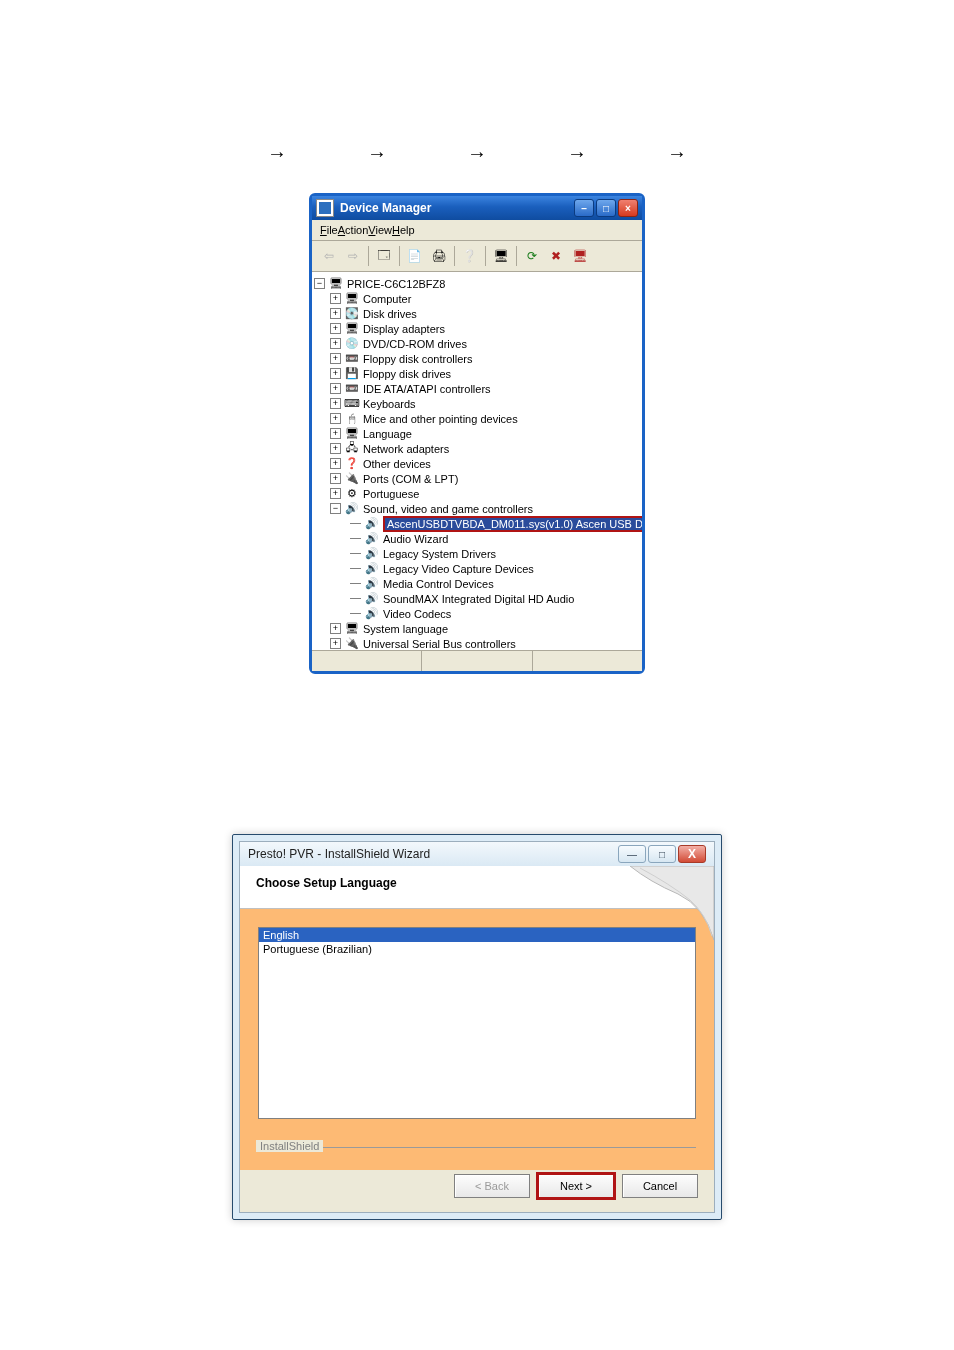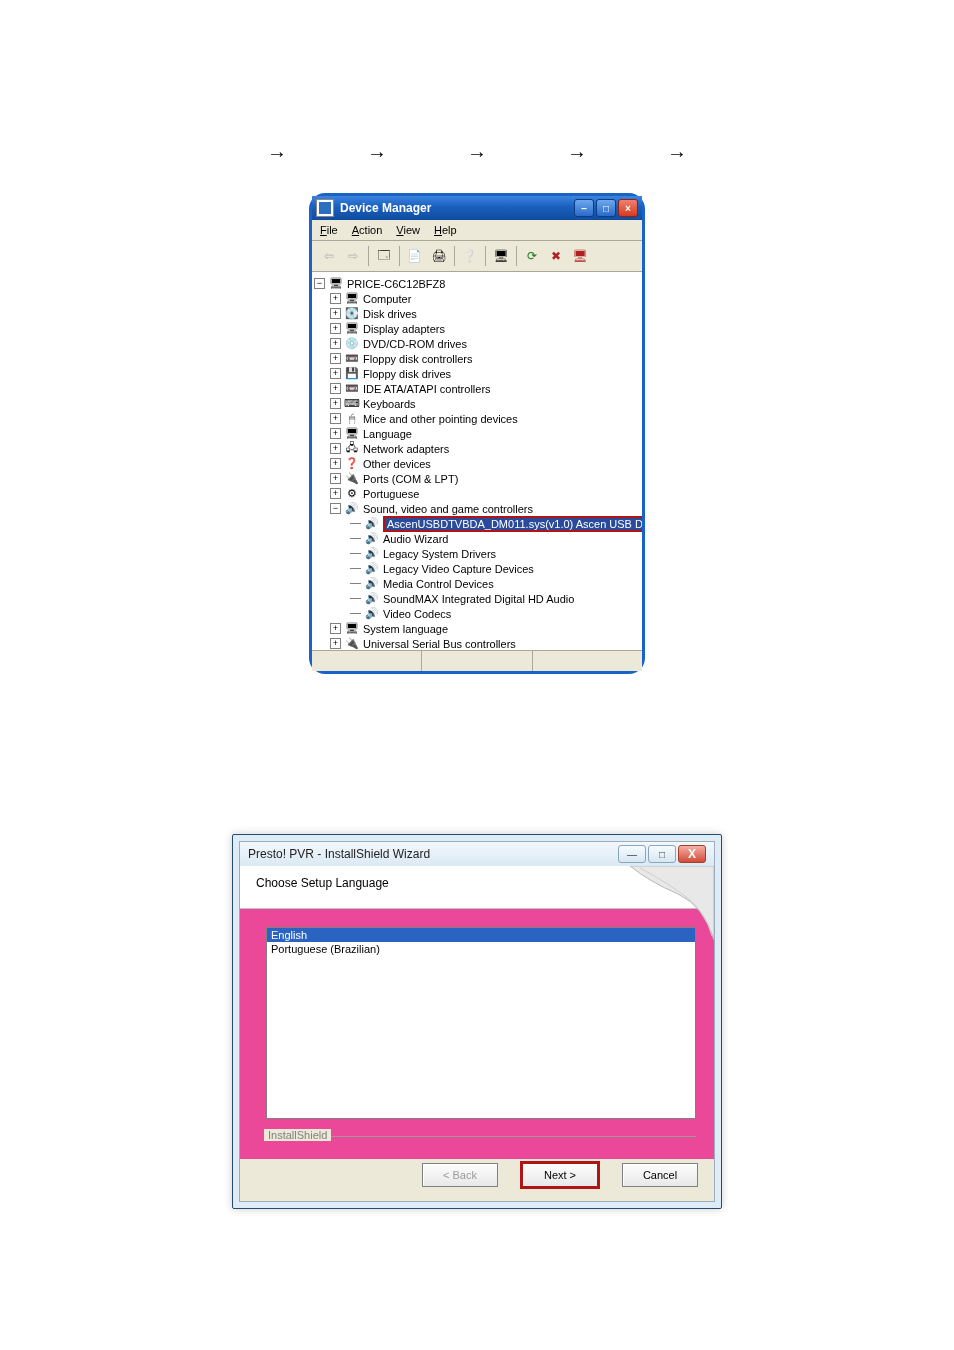--- a/index.html
+++ b/index.html
@@ -1,26 +1,26 @@
 <!DOCTYPE html>
 <html><head>
 <meta charset="utf-8">
 <style>
   html,body{margin:0;padding:0;width:954px;background:#fff;font-family:Tahoma,Verdana,Arial,sans-serif;font-size:11px;color:#000}
   .page{width:954px;padding:30px 0 40px 0}
   .arrow-row{display:flex;justify-content:center;gap:80px;margin:110px 0 30px 0;font-size:20px;color:#000}
   
-  .dm-window{width:330px;margin:0 auto 40px auto;border:3px solid #1a63c6;border-radius:16px;background:#ece9d8;box-shadow:0 0 0 1px #0a3b8a inset}
+  .dm-window{width:330px;margin:0 auto 40px auto;border:3px solid #1a63c6;border-radius:6px;background:#ece9d8;box-shadow:0 0 0 1px #0a3b8a inset}
   .dm-title{height:24px;background:linear-gradient(#3b84e0,#1a5fbd 45%,#0f4ca0);display:flex;align-items:center;padding:0 4px;color:#fff;font-weight:bold;font-size:12px}
   .dm-title .icon{width:16px;height:16px;background:#fff;margin-right:6px;border:1px solid #888;position:relative}
   .dm-title .icon::after{content:"";position:absolute;inset:2px;background:#2c6fbf}
   .dm-title .spacer{flex:1}
   .win-btn{width:18px;height:16px;margin-left:2px;border:1px solid #0b3b80;background:linear-gradient(#6ea7ec,#2a6bc8);border-radius:3px;display:flex;align-items:center;justify-content:center;color:#fff;font-size:10px;font-family:Arial}
   .win-btn.close{background:linear-gradient(#f08070,#d63a1f);border-color:#8a2414}
-  .dm-menu{height:20px;display:flex;align-items:center;gap:14px;padding:0 8px;background:#ece9d8;border-bottom:1px solid #aca899;font-size:11px}
+  .dm-menu{height:20px;display:flex;align-items:center;padding:0 8px;background:#ece9d8;border-bottom:1px solid #aca899;font-size:11px}
   .dm-menu span u{text-decoration:underline}
   .dm-toolbar{height:26px;display:flex;align-items:center;gap:2px;padding:2px 6px;background:#ece9d8;border-bottom:1px solid #aca899}
   .tb-btn{width:20px;height:20px;border:1px solid transparent;display:flex;align-items:center;justify-content:center;font-size:12px}
   .tb-sep{width:1px;height:20px;background:#aca899;margin:0 2px}
   .dm-tree{background:#fff;padding:4px 2px 14px 2px;font-size:11px;max-height:360px;overflow:hidden}
   .node{display:flex;align-items:center;height:15px;white-space:nowrap}
   .pm{width:9px;height:9px;border:1px solid #808080;margin-right:4px;display:flex;align-items:center;justify-content:center;font-size:9px;line-height:9px;background:#fff;flex:0 0 auto}
   .dash{display:inline-block;width:11px;height:1px;background:#808080;margin-right:4px;flex:0 0 auto}
   .spc{display:inline-block;flex:0 0 auto}
   .ic{width:14px;height:14px;margin-right:4px;display:flex;align-items:center;justify-content:center;font-size:11px;flex:0 0 auto}
@@ -30,31 +30,31 @@
   .dm-status > div:last-child{border-right:none}
   
   .iw-outer{width:476px;margin:160px auto 0 auto;border:1px solid #274b6d;border-radius:2px;background:#ddecf7;padding:6px;box-shadow:0 0 8px rgba(0,0,0,.2)}
   .iw-window{background:#fff;border:1px solid #9caebd}
   .iw-title{height:24px;display:flex;align-items:center;padding:0 8px;font-size:12px;color:#222;background:linear-gradient(#f3f8fc,#dae9f4)}
   .iw-title .spacer{flex:1}
   .iw-tb{display:flex;gap:2px}
   .aero-btn{width:26px;height:16px;border:1px solid #8aa6bd;border-radius:3px;background:linear-gradient(#f7fbfe,#d7e7f2);display:flex;align-items:center;justify-content:center;font-size:10px;color:#345}
   .aero-btn.close{background:linear-gradient(#f3b0a7,#d24b36);color:#fff;border-color:#a83a28;font-size:12px;font-weight:bold}
   .iw-head{padding:10px 16px 14px 16px;border-bottom:1px solid #c0c0c0;position:relative;background:#fff}
-  .iw-head .ttl{font-weight:normal;font-size:12px;margin-bottom:4px}
+  .iw-head .ttl{font-weight:bold;font-size:12px;margin-bottom:4px}
   .iw-head .sub{font-size:11px;padding-left:12px}
   .curl{position:absolute;right:0;top:0;width:84px;height:74px}
   .curl svg{width:100%;height:100%}
-  .iw-body{background:#ec4899;padding:18px 18px 10px 26px}
+  .iw-body{background:#fdba74;padding:18px 18px 10px 18px}
   .lang-list{background:#fff;border:1px solid #808080;height:190px;overflow:hidden}
   .lang-list .opt{padding:1px 4px;font-size:11px}
   .lang-list .opt.sel{background:#2a63c1;color:#fff}
-  .iw-frame{margin-top:17px;border-top:1px solid #9a9a9a}
+  .iw-frame{margin-top:28px;border-top:1px solid #9a9a9a}
   .iw-frame-label{font-size:11px;color:#808080;background:#ece9d8;position:relative;top:-8px;left:-2px;padding:0 4px;display:inline-block}
-  .iw-btns{display:flex;justify-content:flex-end;gap:24px;padding:4px 16px 14px 0;background:#ece9d8}
+  .iw-btns{display:flex;justify-content:flex-end;gap:8px;padding:4px 16px 14px 0;background:#ece9d8}
   .wbtn{min-width:74px;height:22px;border:1px solid #808080;background:linear-gradient(#fdfdfd,#e8e8e8);font-size:11px;display:flex;align-items:center;justify-content:center;color:#000;box-shadow:inset 1px 1px 0 #fff}
   .wbtn.dis{color:#9a9a9a}
   .wbtn.primary{outline:3px solid #b01414;outline-offset:-1px}
 </style>
 </head>
 <body>
 
 <div class="page">
   <div class="arrow-row">
     <span>→</span>

